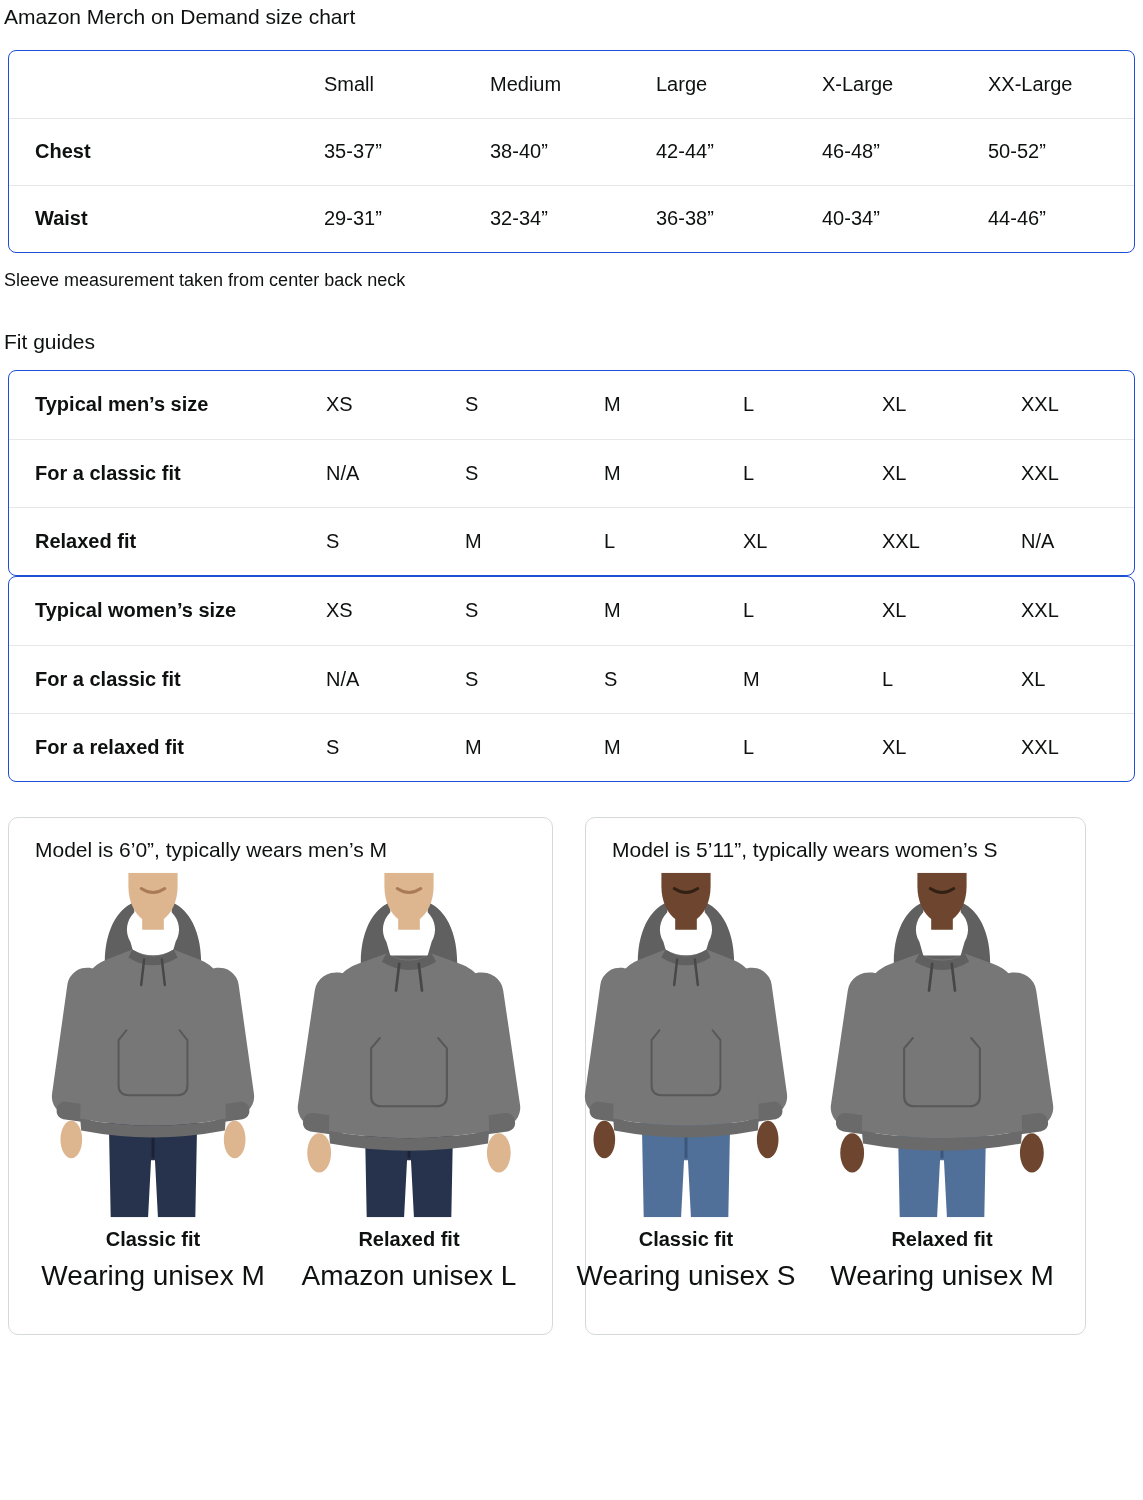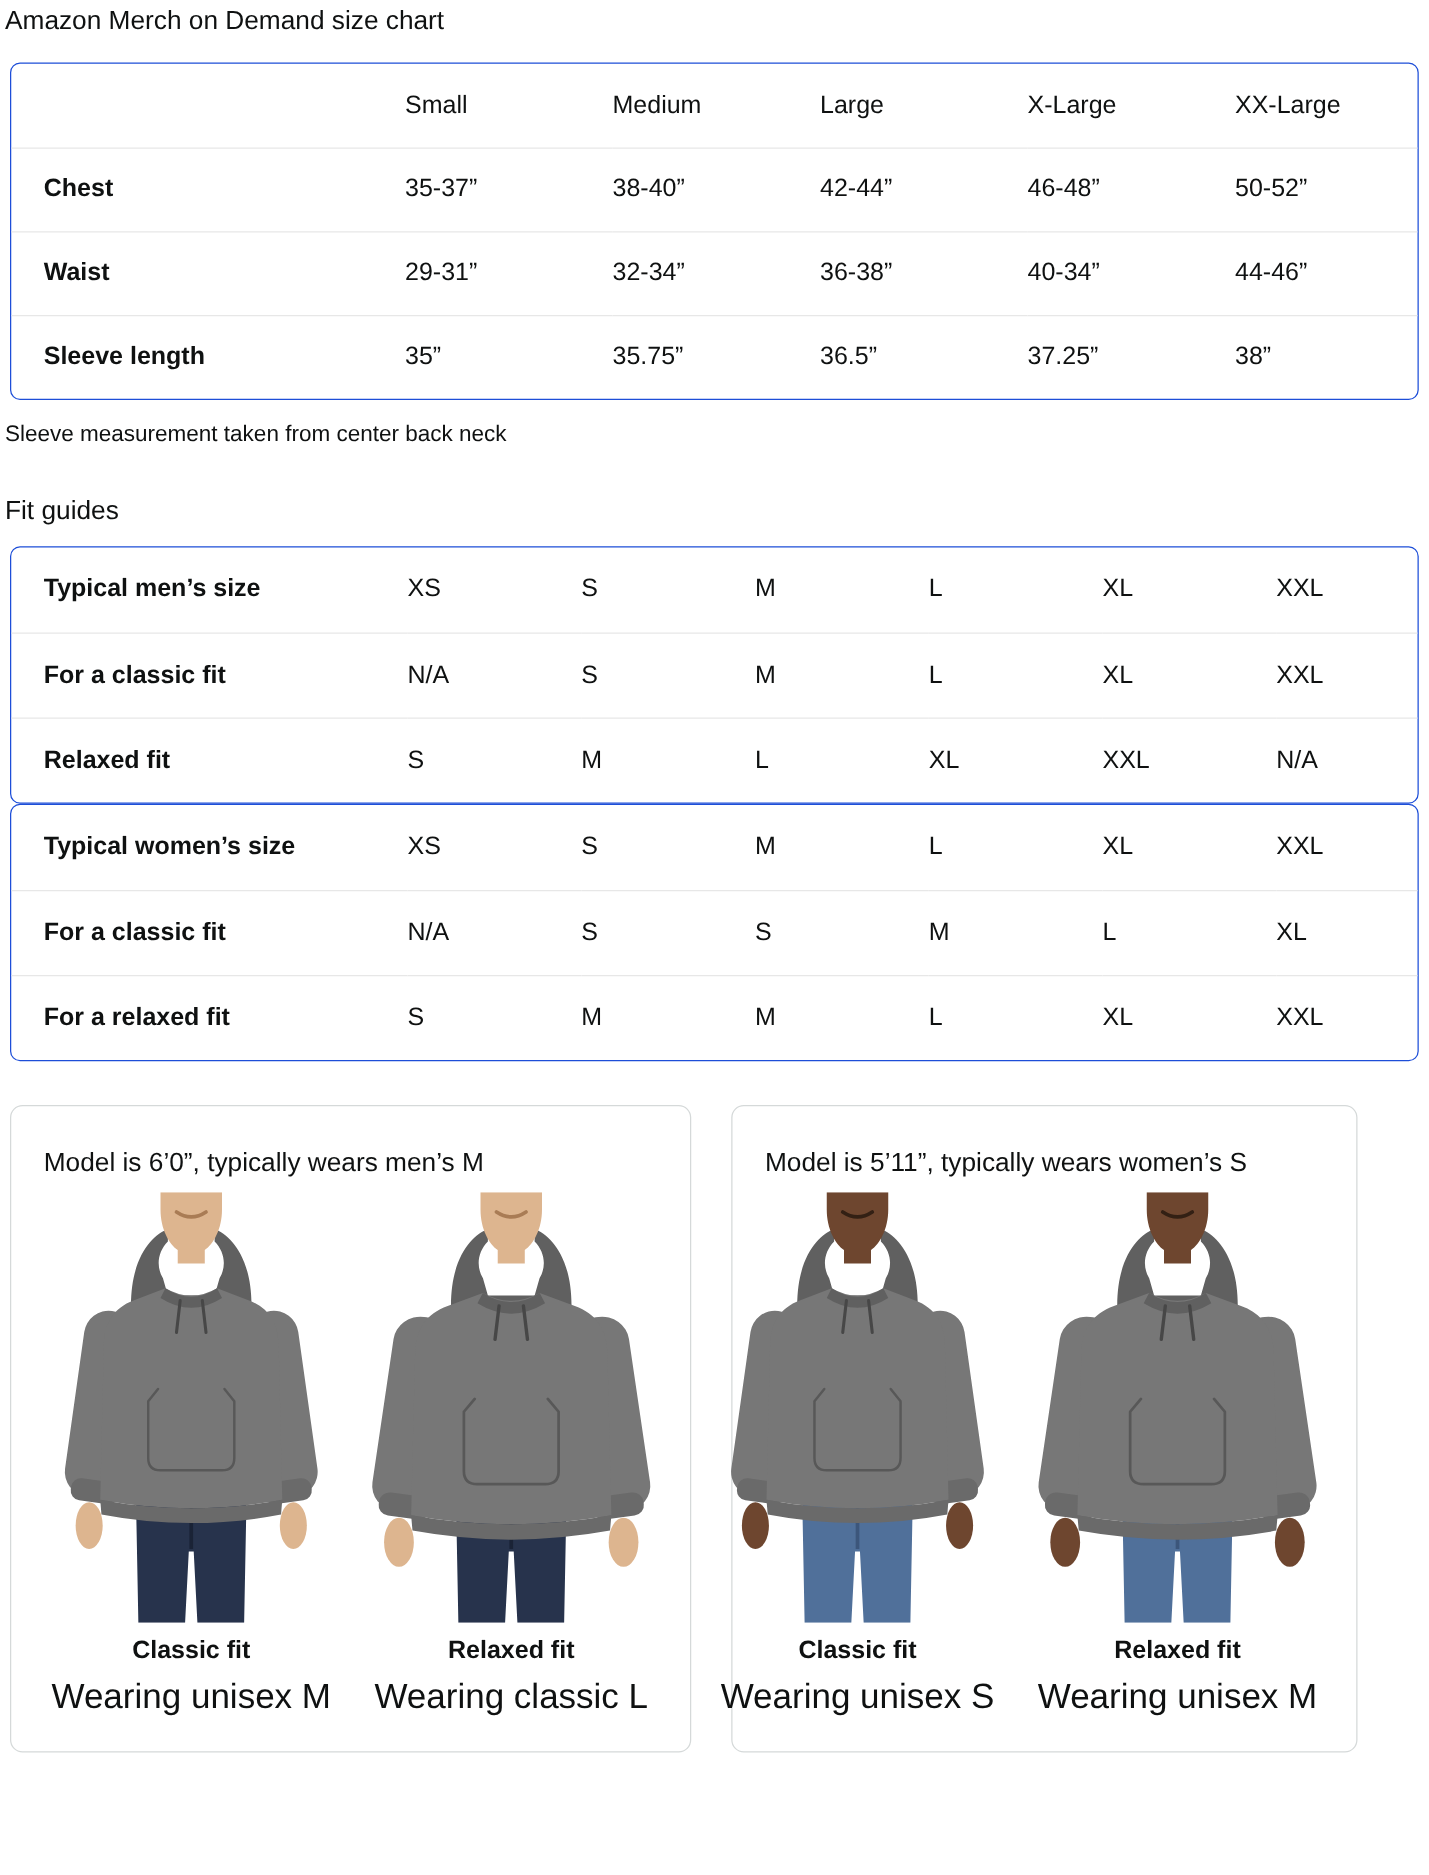--- a/index.html
+++ b/index.html
@@ -57,21 +57,21 @@
     margin: 38px 0 16px -4px;
   }
   .tbl-gap { }
 
   
   .cards { display: flex; gap: 32px; margin-top: 35px; }
   .card {
     border: 1px solid #D5D9D9;
     border-radius: 10px;
     background: #fff;
-    padding: 34px 20px 20px 20px;
+    padding: 20px 20px 20px 20px;
     height: 518px;
   }
   .card-left  { width: 545px; }
   .card-right { width: 501px; }
   .card-heading {
     font-size: 21px;
     font-weight: 400;
     padding-left: 6px;
     margin-bottom: 10px;
   }
@@ -173,28 +173,20 @@
         <td>50-52”</td>
       </tr>
       <tr>
         <th class="row-label">Waist</th>
         <td>29-31”</td>
         <td>32-34”</td>
         <td>36-38”</td>
         <td>40-34”</td>
         <td>44-46”</td>
       </tr>
-      <tr>
-        <th class="row-label">Sleeve length</th>
-        <td>35”</td>
-        <td>35.75”</td>
-        <td>36.5”</td>
-        <td>37.25”</td>
-        <td>38”</td>
-      </tr>
     </tbody>
   </table>
 </div>
 
 <p class="note">Sleeve measurement taken from center back neck</p>
 
 <h2 class="section-heading">Fit guides</h2>
 
 <div class="tbl-wrap">
   <table class="fit-tbl">
@@ -295,21 +287,21 @@
           <div class="fit-label">Classic fit</div>
           <div class="wear-label">Wearing unisex M</div>
         </figcaption>
       </figure>
       <figure class="fig fig--man">
         <svg class="model-svg" viewBox="0 0 250 350">
             <use href="#sym-relaxed"></use>
           </svg>
         <figcaption>
           <div class="fit-label">Relaxed fit</div>
-          <div class="wear-label">Wearing classic L</div>
+          <div class="wear-label">Amazon unisex L</div>
         </figcaption>
       </figure>
     </div>
   </div>
 
   <div class="card card-right">
     <div class="card-heading">Model is 5’11”, typically wears women’s S</div>
     <div class="figs">
       <figure class="fig fig--woman">
         <svg class="model-svg" viewBox="0 0 250 350">

